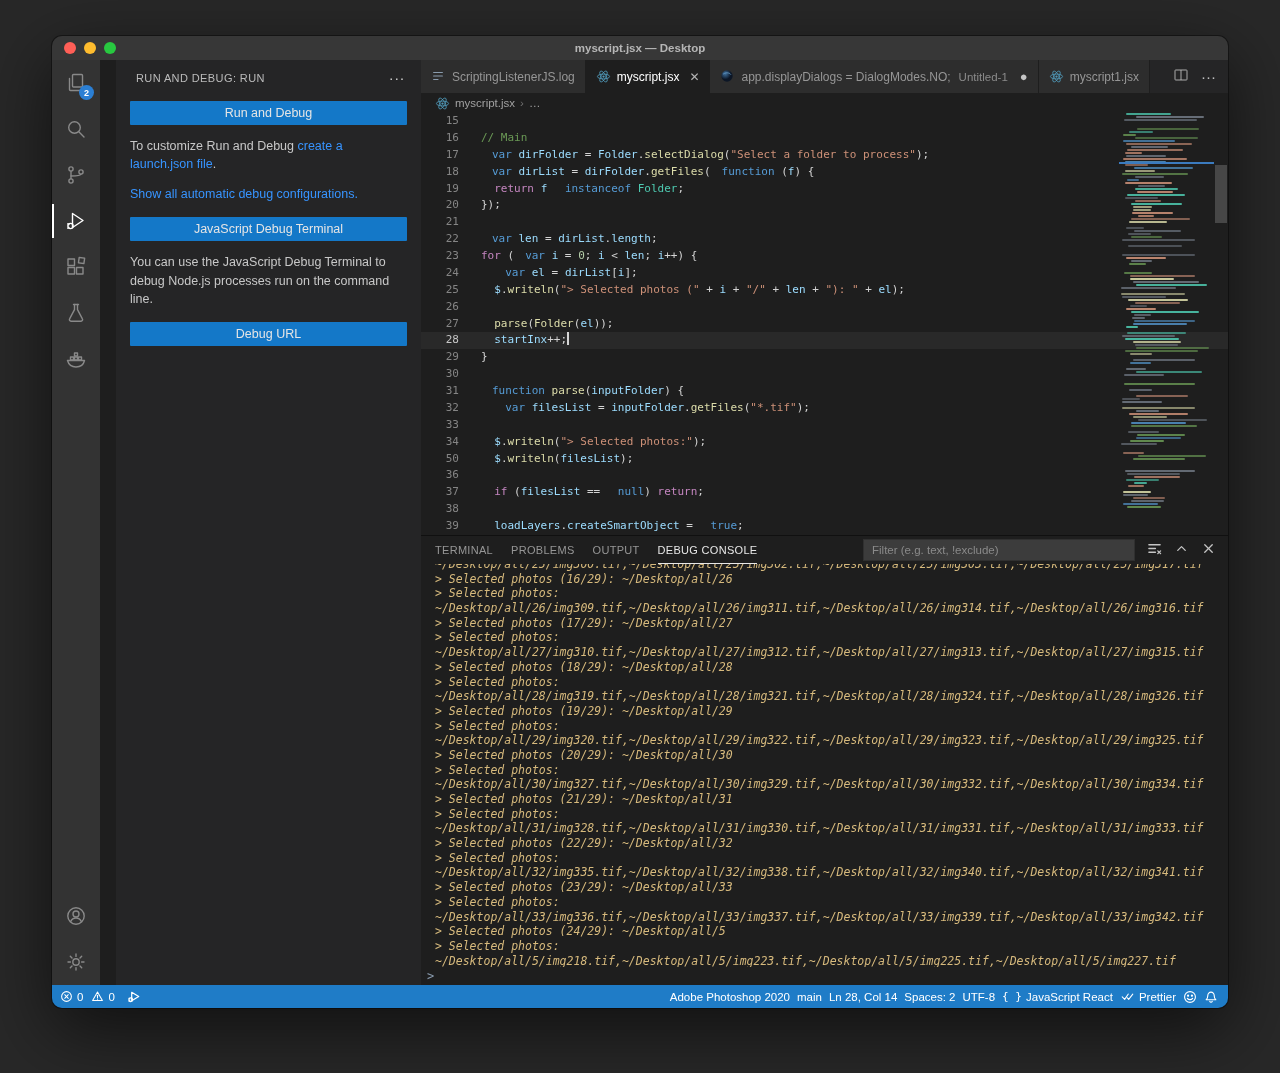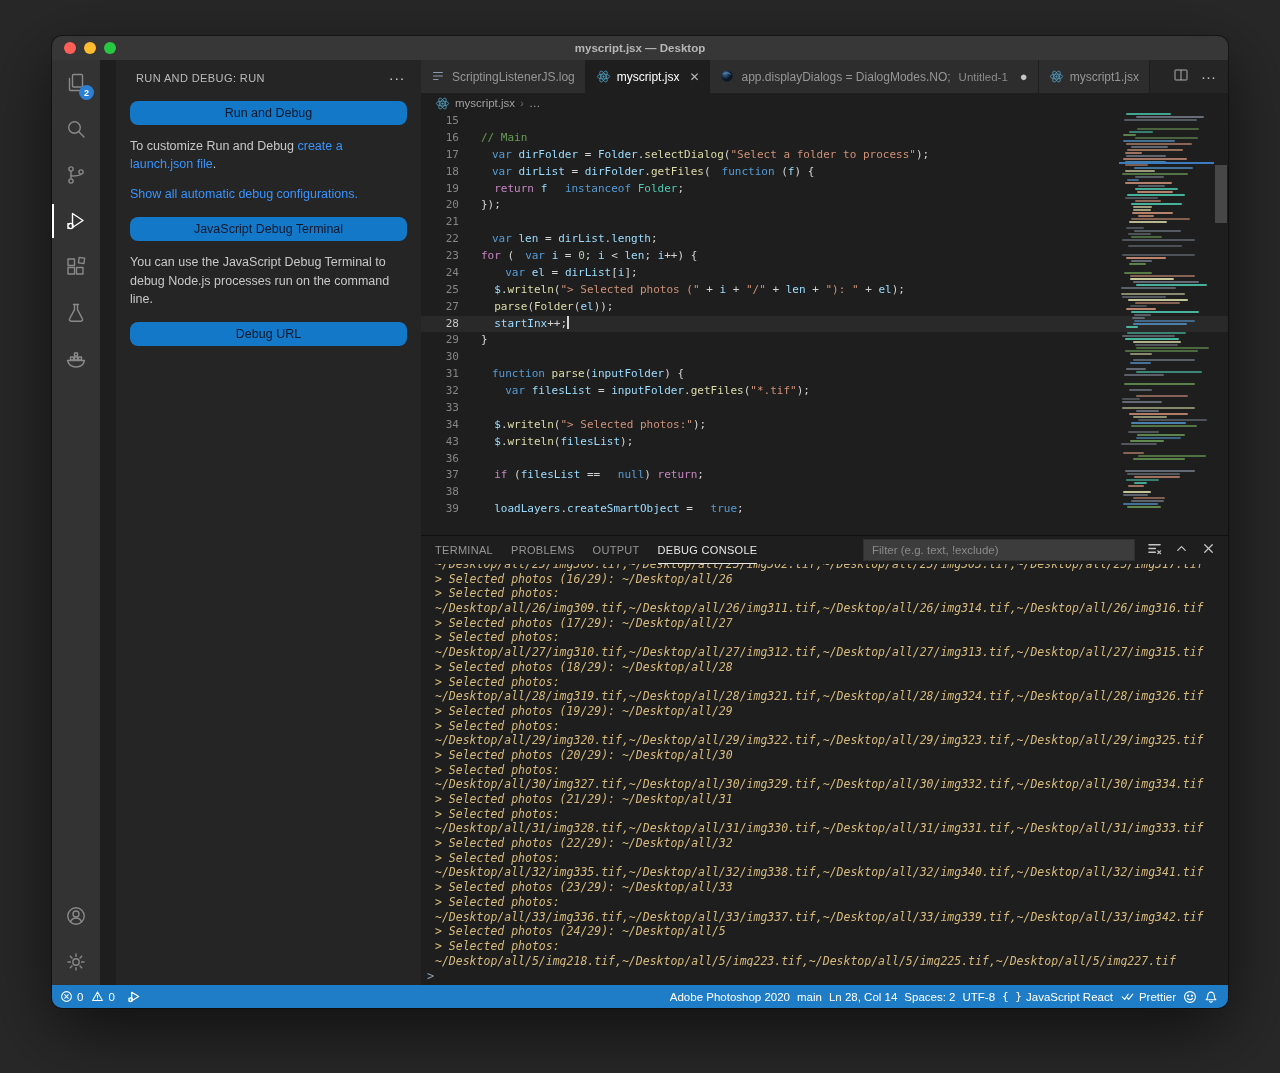--- a/index.html
+++ b/index.html
@@ -38,22 +38,22 @@
               display:flex; align-items:center; justify-content:center; font-weight:bold; }
 
   
   .sidebar { width:305px; background:#252526; flex:0 0 auto; color:#cccccc;
              display:flex; flex-direction:column; font-size:12.5px;margin-left:16px; }
   .sb-header { height:35px; display:flex; align-items:center; padding:0 16px 0 20px;
                font-size:11px; letter-spacing:.4px; color:#bbbbbb; }
   .sb-header .spacer{flex:1;}
   .sb-ellipsis { color:#cccccc; font-size:15px; cursor:pointer; line-height:10px; }
   .sb-btn { display:block; margin:6px 14px 0 14px; height:24px; line-height:24px;
-            background:#1478c8; color:#0f172a; text-align:center; font-size:12.5px;
-            cursor:pointer; border-radius:8px; }
+            background:#1478c8; color:#e5e5e5; text-align:center; font-size:12.5px;
+            cursor:pointer; border-radius:1px; }
   .sb-p { margin:12px 14px 0 14px; line-height:1.45; color:#c8c8c8; }
   .sb-link { color:#3794ff; cursor:pointer; }
   .sb-gap { height:8px; }
 
   
   .editorcol { flex:1; display:flex; flex-direction:column; min-width:0; background:#1e1e1e; }
 
   .tabbar { height:33px; background:#252526; display:flex; align-items:stretch; flex:0 0 auto; }
   .tab { display:flex; align-items:center; gap:6px; padding:0 10px; font-size:12px;
          background:#2d2d2d; color:#969696; border-right:1px solid #1e1e1e; cursor:pointer;
@@ -346,29 +346,30 @@
             <div class="code-row"><span class="gutter">16</span><span><span class="tok-c">// Main</span></span></div>
             <div class="code-row"><span class="gutter">17</span><span><span class="tok-k">var</span><span class="tok-p"> </span><span class="tok-v">dirFolder</span><span class="tok-p"> = </span><span class="tok-v">Folder</span><span class="tok-p">.</span><span class="tok-f">selectDialog</span><span class="tok-p">(</span><span class="tok-s">"Select a folder to process"</span><span class="tok-p">);</span></span></div>
             <div class="code-row"><span class="gutter">18</span><span><span class="tok-k">var</span><span class="tok-p"> </span><span class="tok-v">dirList</span><span class="tok-p"> = </span><span class="tok-v">dirFolder</span><span class="tok-p">.</span><span class="tok-f">getFiles</span><span class="tok-p">(</span><span class="tok-k">function</span><span class="tok-p"> (</span><span class="tok-v">f</span><span class="tok-p">) {</span></span></div>
             <div class="code-row"><span class="gutter">19</span><span><span class="tok-p">  </span><span class="tok-ctrl">return</span><span class="tok-p"> </span><span class="tok-v">f</span><span class="tok-p"> </span><span class="tok-k">instanceof</span><span class="tok-p"> </span><span class="tok-t">Folder</span><span class="tok-p">;</span></span></div>
             <div class="code-row"><span class="gutter">20</span><span><span class="tok-p">});</span></span></div>
             <div class="code-row"><span class="gutter">21</span><span></span></div>
             <div class="code-row"><span class="gutter">22</span><span><span class="tok-k">var</span><span class="tok-p"> </span><span class="tok-v">len</span><span class="tok-p"> = </span><span class="tok-v">dirList</span><span class="tok-p">.</span><span class="tok-v">length</span><span class="tok-p">;</span></span></div>
             <div class="code-row"><span class="gutter">23</span><span><span class="tok-ctrl">for</span><span class="tok-p"> (</span><span class="tok-k">var</span><span class="tok-p"> </span><span class="tok-v">i</span><span class="tok-p"> = </span><span class="tok-n">0</span><span class="tok-p">; </span><span class="tok-v">i</span><span class="tok-p"> &lt; </span><span class="tok-v">len</span><span class="tok-p">; </span><span class="tok-v">i</span><span class="tok-p">++) {</span></span></div>
             <div class="code-row"><span class="gutter">24</span><span><span class="tok-p">  </span><span class="tok-k">var</span><span class="tok-p"> </span><span class="tok-v">el</span><span class="tok-p"> = </span><span class="tok-v">dirList</span><span class="tok-p">[</span><span class="tok-v">i</span><span class="tok-p">];</span></span></div>
             <div class="code-row"><span class="gutter">25</span><span><span class="tok-p">  </span><span class="tok-v">$</span><span class="tok-p">.</span><span class="tok-f">writeln</span><span class="tok-p">(</span><span class="tok-s">"&gt; Selected photos ("</span><span class="tok-p"> + </span><span class="tok-v">i</span><span class="tok-p"> + </span><span class="tok-s">"/"</span><span class="tok-p"> + </span><span class="tok-v">len</span><span class="tok-p"> + </span><span class="tok-s">"): "</span><span class="tok-p"> + </span><span class="tok-v">el</span><span class="tok-p">);</span></span></div>
+            <div class="code-row"><span class="gutter">26</span><span></span></div>
             <div class="code-row"><span class="gutter">27</span><span><span class="tok-p">  </span><span class="tok-f">parse</span><span class="tok-p">(</span><span class="tok-f">Folder</span><span class="tok-p">(</span><span class="tok-v">el</span><span class="tok-p">));</span></span></div>
             <div class="code-row current"><span class="gutter">28</span><span><span class="tok-p">  </span><span class="tok-v">startInx</span><span class="tok-p">++;</span><span class="cursor"></span></span></div>
             <div class="code-row"><span class="gutter">29</span><span><span class="tok-p">}</span></span></div>
             <div class="code-row"><span class="gutter">30</span><span></span></div>
             <div class="code-row"><span class="gutter">31</span><span><span class="tok-k">function</span><span class="tok-p"> </span><span class="tok-f">parse</span><span class="tok-p">(</span><span class="tok-v">inputFolder</span><span class="tok-p">) {</span></span></div>
             <div class="code-row"><span class="gutter">32</span><span><span class="tok-p">  </span><span class="tok-k">var</span><span class="tok-p"> </span><span class="tok-v">filesList</span><span class="tok-p"> = </span><span class="tok-v">inputFolder</span><span class="tok-p">.</span><span class="tok-f">getFiles</span><span class="tok-p">(</span><span class="tok-s">"*.tif"</span><span class="tok-p">);</span></span></div>
             <div class="code-row"><span class="gutter">33</span><span></span></div>
             <div class="code-row"><span class="gutter">34</span><span><span class="tok-p">  </span><span class="tok-v">$</span><span class="tok-p">.</span><span class="tok-f">writeln</span><span class="tok-p">(</span><span class="tok-s">"&gt; Selected photos:"</span><span class="tok-p">);</span></span></div>
-            <div class="code-row"><span class="gutter">43</span><span><span class="tok-p">  </span><span class="tok-v">$</span><span class="tok-p">.</span><span class="tok-f">writeln</span><span class="tok-p">(</span><span class="tok-v">filesList</span><span class="tok-p">);</span></span></div>
+            <div class="code-row"><span class="gutter">50</span><span><span class="tok-p">  </span><span class="tok-v">$</span><span class="tok-p">.</span><span class="tok-f">writeln</span><span class="tok-p">(</span><span class="tok-v">filesList</span><span class="tok-p">);</span></span></div>
             <div class="code-row"><span class="gutter">36</span><span></span></div>
             <div class="code-row"><span class="gutter">37</span><span><span class="tok-p">  </span><span class="tok-ctrl">if</span><span class="tok-p"> (</span><span class="tok-v">filesList</span><span class="tok-p"> == </span><span class="tok-k">null</span><span class="tok-p">) </span><span class="tok-ctrl">return</span><span class="tok-p">;</span></span></div>
             <div class="code-row"><span class="gutter">38</span><span></span></div>
             <div class="code-row"><span class="gutter">39</span><span><span class="tok-p">  </span><span class="tok-v">loadLayers</span><span class="tok-p">.</span><span class="tok-v">createSmartObject</span><span class="tok-p"> = </span><span class="tok-k">true</span><span class="tok-p">;</span></span></div>
           </div>
         <div class="minimap" id="minimap">
             <div class="mm-line" style="margin-left: 7px; width: 45px; background: rgb(78, 201, 176); opacity: 0.785265;"></div>
             <div class="mm-line" style="margin-left: 17px; width: 68px; background: rgb(110, 118, 129); opacity: 0.899081;"></div>
             <div class="mm-line" style="margin-left: 5px; width: 73px; background: rgb(110, 118, 129); opacity: 0.684423;"></div>
             <div class="mm-line" style="width: 0px;"></div>

